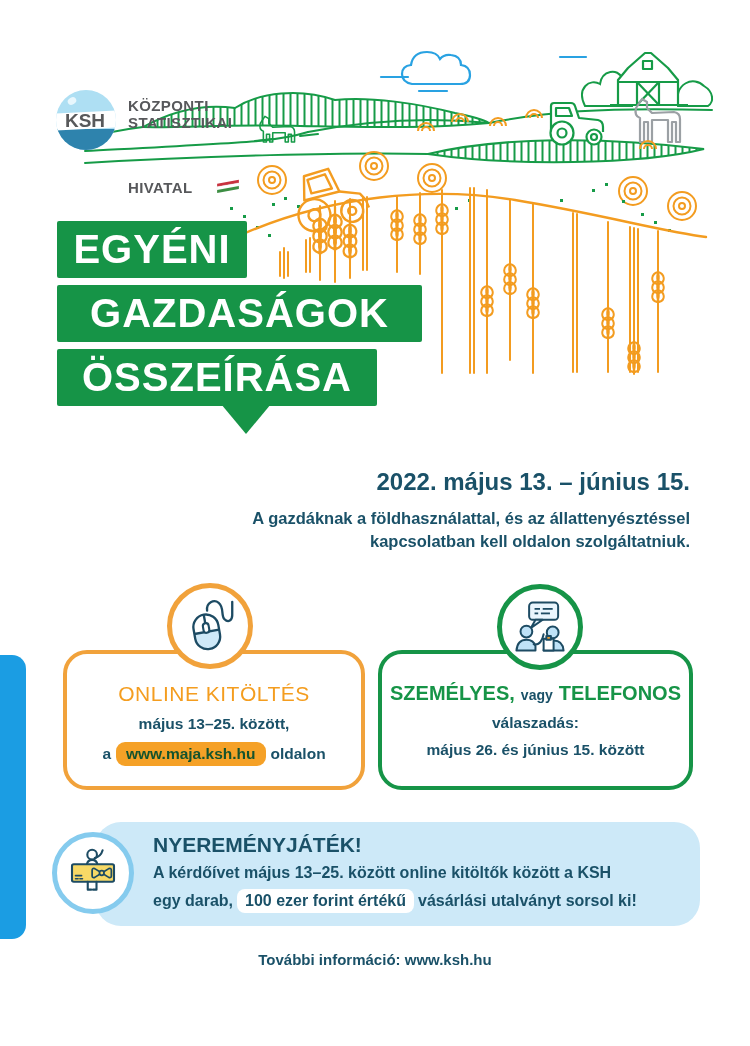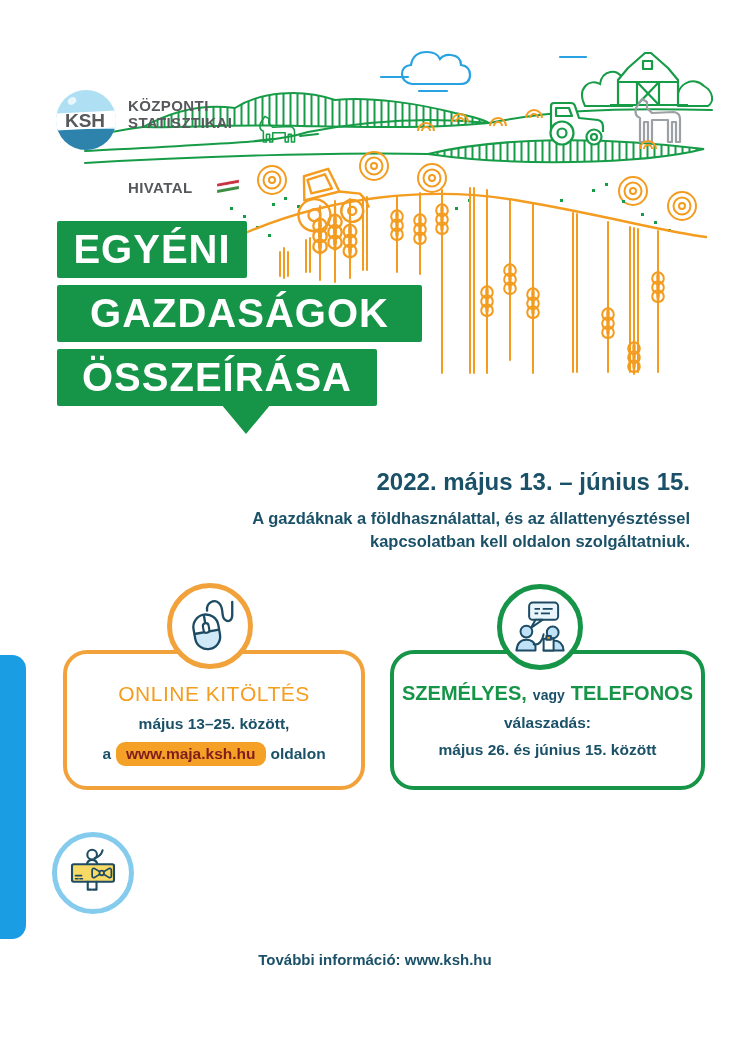--- a/index.html
+++ b/index.html
@@ -28,24 +28,24 @@
   
   .date{position:absolute;right:60px;top:468px;z-index:2;
     color:#1A5168;font-weight:bold;font-size:24px;}
   .subtitle{position:absolute;right:60px;top:507px;z-index:2;text-align:right;
     color:#1A5168;font-weight:bold;font-size:16.5px;line-height:23px;}
   
   .card{position:absolute;top:650px;z-index:2;height:140px;border-radius:24px;
     box-sizing:border-box;background:#fff;display:flex;flex-direction:column;
     align-items:center;padding-top:28px;}
   .card-orange{left:63px;width:302px;border:4px solid #F1A23B;}
-  .card-green{left:390px;width:315px;border:4px solid #169447;}
+  .card-green{left:378px;width:315px;border:4px solid #169447;}
   .card-title-orange{color:#F49D1F;font-weight:normal;font-size:21px;letter-spacing:.5px;}
   .card-line{color:#1A5168;font-weight:bold;font-size:15.5px;margin-top:9px;}
-  .url-pill{display:inline-block;background:#F5A127;color:#7f1d1d;font-weight:bold;
+  .url-pill{display:inline-block;background:#F5A127;color:#14532d;font-weight:bold;
     border-radius:9px;padding:3px 10px;margin:0 5px;}
   .contact-title{display:flex;align-items:baseline;gap:6px;}
   .contact-word{color:#169447;font-weight:bold;font-size:20px;}
   .contact-conn{color:#1A5168;font-weight:bold;font-size:14px;}
   .icon-circle{position:absolute;z-index:4;background:#fff;border-radius:50%;
     display:flex;align-items:center;justify-content:center;box-sizing:content-box;}
   .circ-orange{left:167px;top:583px;width:76px;height:76px;border:5px solid #F1A23B;}
   .circ-green{left:497px;top:584px;width:76px;height:76px;border:5px solid #169447;}
   .circ-prize{left:52px;top:832px;width:72px;height:72px;border:5px solid #85CBEE;}
   
@@ -317,20 +317,27 @@
         <path d="M6,58 Q7,46 17,46 Q25,46 27,53 L27,58 Z" fill="#BFE2F7"></path>
         <path d="M25,51 C32,53 35,45 36,40" fill="none" stroke-linecap="round"></path>
         <circle cx="46" cy="38" r="6.5" fill="#BFE2F7"></circle>
         <path d="M36,58 Q37,47 47,47 Q57,47 58,58 Z" fill="#BFE2F7"></path>
         <rect x="36" y="45" width="11" height="13" fill="#fff"></rect>
         <rect x="39" y="42" width="5" height="4" fill="#F2A033"></rect>
       </g>
     </svg>
   </div>
 
+  <div class="prize">
+    <div class="prize-title">NYEREMÉNYJÁTÉK!</div>
+    <div class="prize-line">A kérdőívet május 13–25. között online kitöltők között a KSH</div>
+    <div class="prize-line">
+      <span>egy darab,</span><span class="hl-pill">100 ezer forint értékű</span><span>vásárlási utalványt sorsol ki!</span>
+    </div>
+  </div>
   <div class="icon-circle circ-prize">
     <svg width="56" height="56" viewBox="0 0 64 64">
       <g stroke="#1D4B63" stroke-width="2.4" fill="none" stroke-linecap="round" stroke-linejoin="round">
         <circle cx="31" cy="11" r="5.5" fill="#fff"></circle>
         <path d="M34,15 Q41,13 43,6"></path>
         <path d="M25,22 Q26,17 31,17 Q36,17 37,22"></path>
         <rect x="8" y="22" width="48" height="20" rx="2" fill="#F7D966" stroke-width="2.4"></rect>
         <g stroke-width="1.8">
           <line x1="12" y1="35" x2="19" y2="35"></line>
           <line x1="12" y1="38.5" x2="15" y2="38.5"></line>

